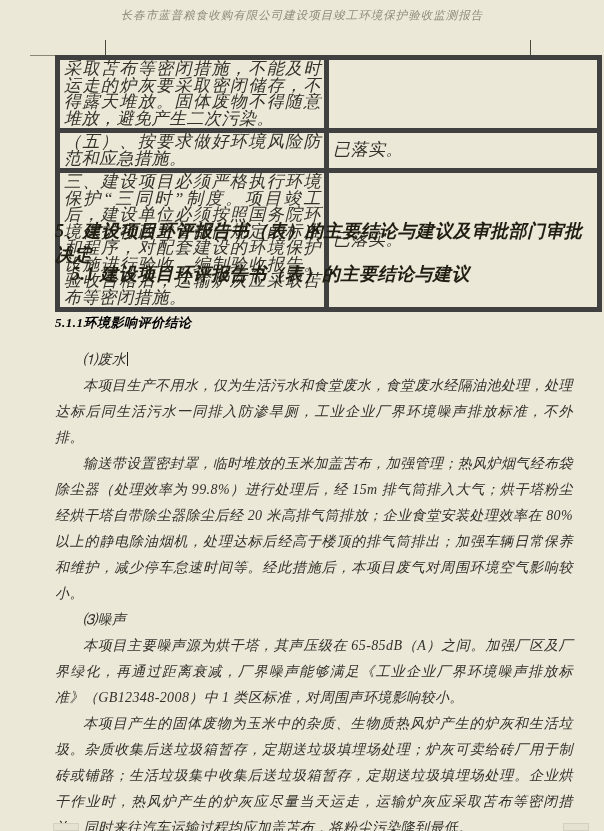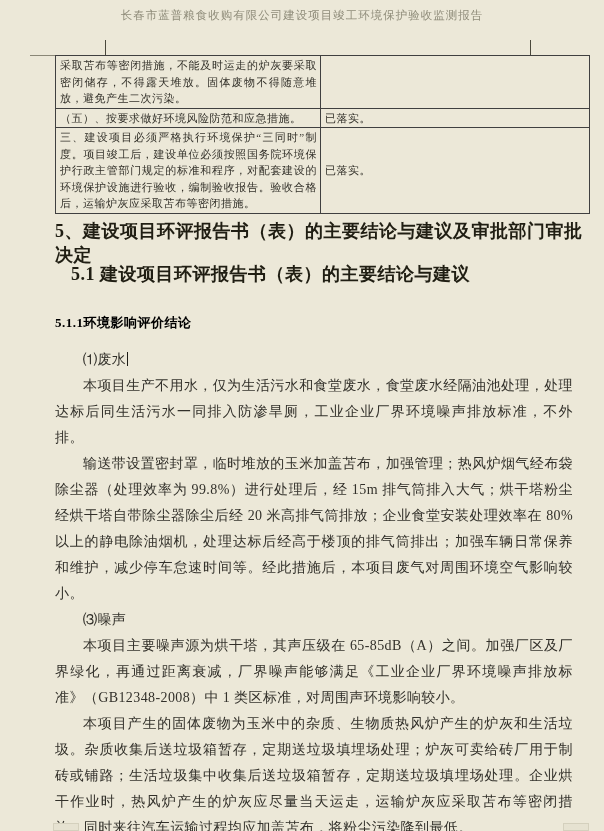--- a/index.html
+++ b/index.html
@@ -3,21 +3,21 @@
 <meta charset="utf-8">
 <style>
   html,body{margin:0;padding:0;}
   body{
     width:604px;height:831px;
     background:#ece8d8;
     font-family:"Liberation Serif","DejaVu Serif",serif;
     position:relative;
     overflow:hidden;
   }
-  .page{position:absolute;inset:0;width:604px;height:831px;background:#ece8d8;}
+  .page{position:absolute;inset:0;width:604px;height:831px;background:#ece8d8;font-style:italic;}
 
   .header-title{
     position:absolute;top:8px;left:0;right:0;
     text-align:center;
     font-size:11.5px;color:#8f8c7a;
     letter-spacing:1px;
   }
 
   
   .sliver{
@@ -29,22 +29,22 @@
     position:absolute;left:30px;top:55px;width:25px;height:1px;
     background:#8a8777;
   }
 
   table.commitments{
     position:absolute;left:55px;top:55px;width:518px;
     border-collapse:collapse;table-layout:fixed;
     background:transparent;
   }
   table.commitments td{
-    border:1px solid #404040;
-    font-size:11px;
+    border:5px solid #404040;
+    font-size:17px;
     color:#33312a;
     line-height:16.5px;
     padding:1px 3px 1px 4px;
     letter-spacing:0.5px;
   }
   td.cell-left{width:257px;vertical-align:top;text-align:justify;}
   td.cell-right{width:261px;vertical-align:middle;}
   tr.row-1{height:52px;}
   tr.row-2{height:19px;}
   tr.row-3{height:81px;}

